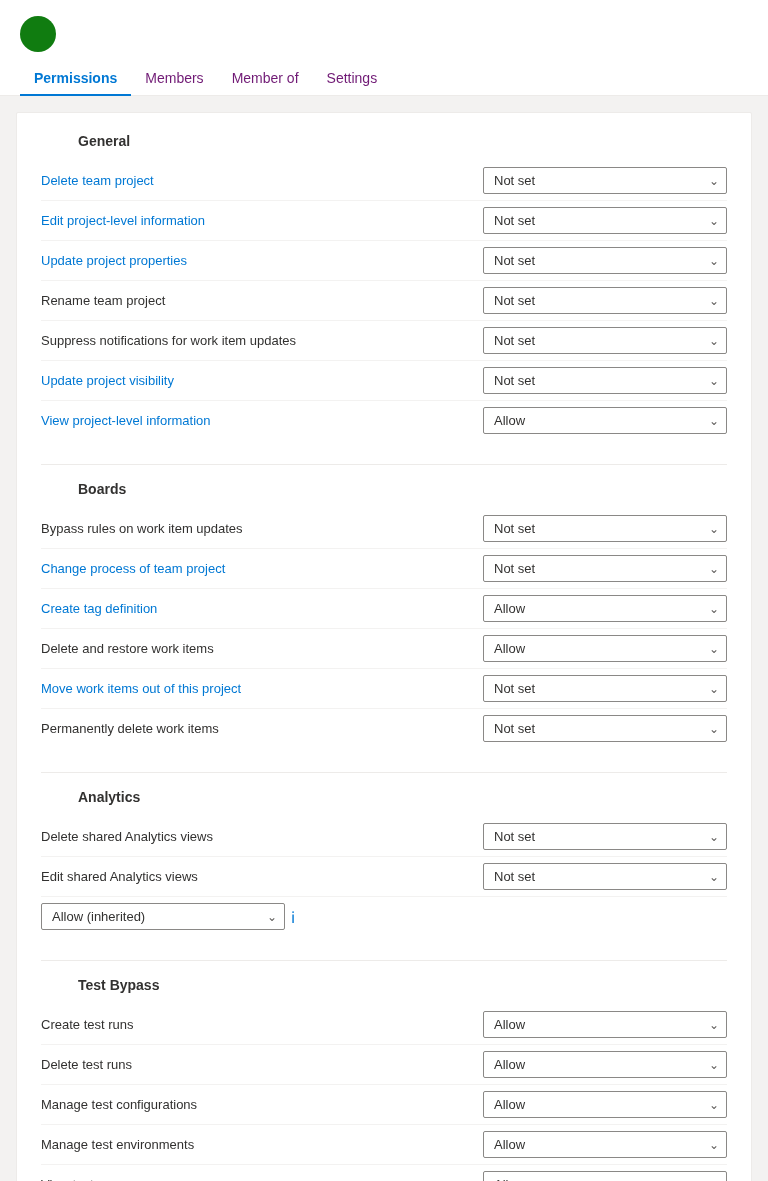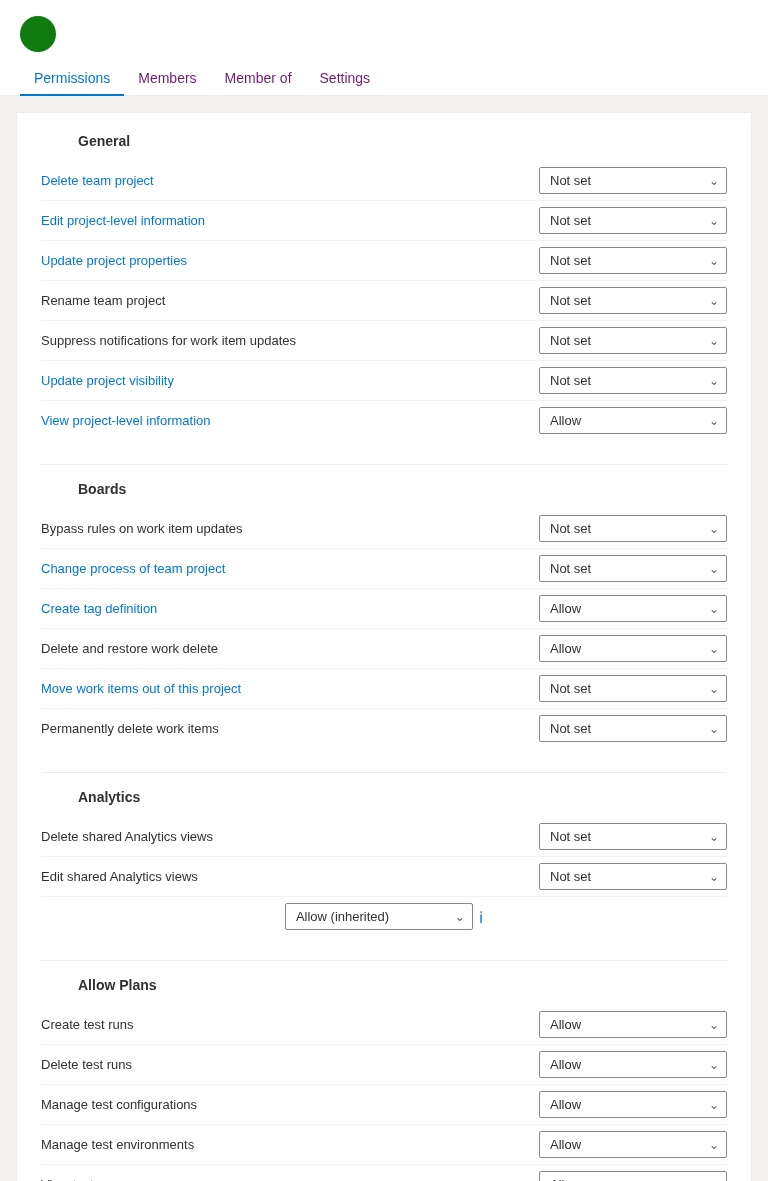--- a/index.html
+++ b/index.html
@@ -56,21 +56,21 @@
       font-size: 14px;
       color: #701a75;
       cursor: pointer;
       border-bottom: 2px solid transparent;
       margin-bottom: -1px;
       text-decoration: none;
     }
     .nav-tab.active {
       color: #0078d4;
       border-bottom: 2px solid #0078d4;
-      font-weight: 400;
+      font-weight: 700;
     }
     .main-content {
       padding: 16px;
     }
     .card {
       background: #fff;
       border: 1px solid #edebe9;
       border-radius: 2px;
       padding: 20px 24px;
     }
@@ -87,38 +87,37 @@
     .permission-row {
       display: flex;
       align-items: center;
       justify-content: space-between;
       padding: 6px 0;
       border-bottom: 1px solid #f3f2f1;
       gap: 44px;
     }
     .permission-row:last-child {
       border-bottom: none;
-      justify-content: center;
     }
     .permission-label {
       font-size: 13px;
       color: #0078d4;
       flex: 1;
     }
     .permission-label.black {
       color: #323130;
     }
     .permission-select-wrapper {
       display: flex;
       align-items: center;
       gap: 6px;
     }
     .select-container {
       position: relative;
-      width: 188px;
+      width: 244px;
     }
     .select-container select {
       width: 100%;
       padding: 5px 30px 5px 10px;
       border: 1px solid #8a8886;
       border-radius: 2px;
       font-size: 13px;
       color: #323130;
       background: #fff;
       appearance: none;
@@ -228,21 +227,21 @@
             <div class="select-container"><select><option value="Not set">Not set</option><option value="Allow">Allow</option><option value="Deny">Deny</option><option value="Allow (inherited)">Allow (inherited)</option><option value="Deny (inherited)">Deny (inherited)</option></select><span class="select-chevron">⌄</span></div>
           </div>
         </div>
         <div class="permission-row">
           <span class="permission-label">Create tag definition</span>
           <div class="permission-select-wrapper">
             <div class="select-container"><select><option value="Not set">Not set</option><option value="Allow" selected="">Allow</option><option value="Deny">Deny</option><option value="Allow (inherited)">Allow (inherited)</option><option value="Deny (inherited)">Deny (inherited)</option></select><span class="select-chevron">⌄</span></div>
           </div>
         </div>
         <div class="permission-row">
-          <span class="permission-label black">Delete and restore work delete</span>
+          <span class="permission-label black">Delete and restore work items</span>
           <div class="permission-select-wrapper">
             <div class="select-container"><select><option value="Not set">Not set</option><option value="Allow" selected="">Allow</option><option value="Deny">Deny</option><option value="Allow (inherited)">Allow (inherited)</option><option value="Deny (inherited)">Deny (inherited)</option></select><span class="select-chevron">⌄</span></div>
           </div>
         </div>
         <div class="permission-row">
           <span class="permission-label">Move work items out of this project</span>
           <div class="permission-select-wrapper">
             <div class="select-container"><select><option value="Not set">Not set</option><option value="Allow">Allow</option><option value="Deny">Deny</option><option value="Allow (inherited)">Allow (inherited)</option><option value="Deny (inherited)">Deny (inherited)</option></select><span class="select-chevron">⌄</span></div>
           </div>
         </div>
@@ -270,21 +269,21 @@
         </div>
         <div class="permission-row">
           <div class="permission-select-wrapper">
             <div class="select-container"><select><option value="Not set">Not set</option><option value="Allow">Allow</option><option value="Deny">Deny</option><option value="Allow (inherited)" selected="">Allow (inherited)</option><option value="Deny (inherited)">Deny (inherited)</option></select><span class="select-chevron">⌄</span></div>
             <span class="info-icon">ℹ</span>
           </div>
         </div>
       </div>
       <hr class="section-divider">
       <div class="section">
-        <div class="section-title">Allow Plans</div>
+        <div class="section-title">Test Bypass</div>
         <div class="permission-row">
           <span class="permission-label black">Create test runs</span>
           <div class="permission-select-wrapper">
             <div class="select-container"><select><option value="Not set">Not set</option><option value="Allow" selected="">Allow</option><option value="Deny">Deny</option><option value="Allow (inherited)">Allow (inherited)</option><option value="Deny (inherited)">Deny (inherited)</option></select><span class="select-chevron">⌄</span></div>
           </div>
         </div>
         <div class="permission-row">
           <span class="permission-label black">Delete test runs</span>
           <div class="permission-select-wrapper">
             <div class="select-container"><select><option value="Not set">Not set</option><option value="Allow" selected="">Allow</option><option value="Deny">Deny</option><option value="Allow (inherited)">Allow (inherited)</option><option value="Deny (inherited)">Deny (inherited)</option></select><span class="select-chevron">⌄</span></div>

